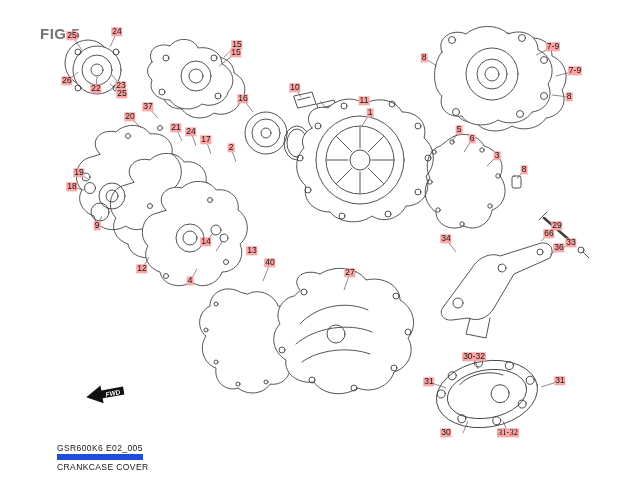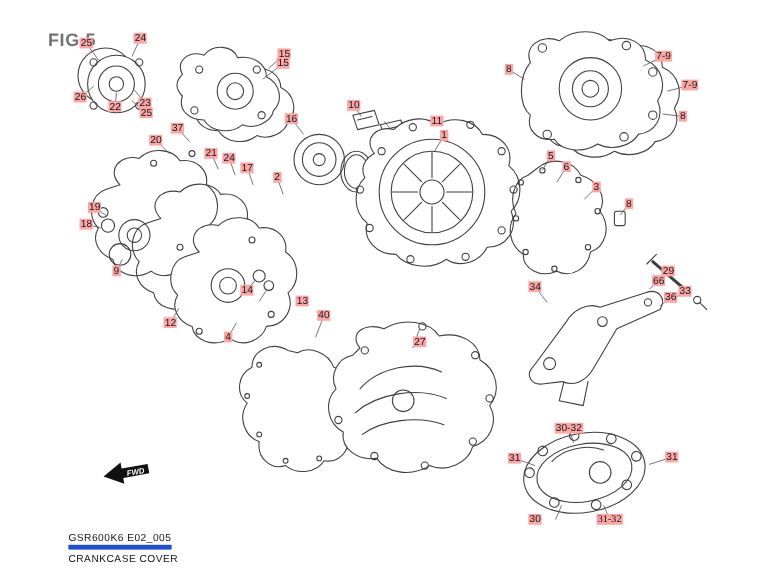--- a/index.html
+++ b/index.html
@@ -5,21 +5,21 @@
   html,body{margin:0;padding:0;background:#ffffff;}
   .page{position:relative;width:640px;height:480px;background:#ffffff;overflow:hidden;
         font-family:"Liberation Sans",sans-serif;}
   .fig-label{position:absolute;left:40px;top:25px;font-size:15px;font-weight:bold;
              color:#737373;letter-spacing:.5px;}
   svg.layer{position:absolute;left:0;top:0;}
   #callout-lines line{stroke:#5a5a5a;stroke-width:.7;}
   .callout{position:absolute;transform:translate(-50%,-50%);font-size:8.5px;line-height:1.1;
            color:#161616;background:#fca5a5;padding:0 1px;white-space:nowrap;}
   .footer{position:absolute;left:57px;top:443px;font-size:8.5px;color:#161616;letter-spacing:.4px;}
-  .footer .code{display:inline-block;border-bottom:4px solid #1d4ed8;padding-bottom:1px;}
+  .footer .code{display:inline-block;border-bottom:6px solid #1d4ed8;padding-bottom:1px;}
   .footer .title{margin-top:2px;}
 </style>
 </head>
 <body>
 
 <div class="page">
 
   <div class="fig-label">FIG.5</div>
 
   <svg class="layer" id="diagram-art" width="640" height="480" viewBox="0 0 640 480">
@@ -273,21 +273,21 @@
       <span class="callout" style="left: 497px; top: 156px; color: rgb(22, 22, 22);">3</span>
       <span class="callout" style="left: 524px; top: 170px; color: rgb(22, 22, 22);">8</span>
       <span class="callout" style="left: 79px; top: 173px; color: rgb(22, 22, 22);">19</span>
       <span class="callout" style="left: 72px; top: 187px; color: rgb(22, 22, 22);">18</span>
       <span class="callout" style="left: 97px; top: 226px; color: rgb(22, 22, 22);">9</span>
       <span class="callout" style="left: 142px; top: 269px; color: rgb(22, 22, 22);">12</span>
       <span class="callout" style="left: 206px; top: 242px; color: rgb(22, 22, 22);">14</span>
       <span class="callout" style="left: 216px; top: 251px; color: rgb(22, 22, 22); margin-left: 36px;">13</span>
       <span class="callout" style="left: 190px; top: 281px; color: rgb(22, 22, 22);">4</span>
       <span class="callout" style="left: 270px; top: 263px; color: rgb(22, 22, 22);">40</span>
-      <span class="callout" style="left: 350px; top: 273px; color: rgb(22, 22, 22); margin-top: 12px;">27</span>
+      <span class="callout" style="left: 350px; top: 273px; color: rgb(22, 22, 22);">27</span>
       <span class="callout" style="left: 446px; top: 239px; color: rgb(22, 22, 22);">34</span>
       <span class="callout" style="left: 557px; top: 226px; color: rgb(22, 22, 22);">29</span>
       <span class="callout" style="left: 549px; top: 234px; color: rgb(22, 22, 22);">66</span>
       <span class="callout" style="left: 571px; top: 243px; color: rgb(22, 22, 22);">33</span>
       <span class="callout" style="left: 559px; top: 248px; color: rgb(22, 22, 22);">36</span>
       <span class="callout" style="left: 474px; top: 357px; color: rgb(22, 22, 22);">30-32</span>
       <span class="callout" style="left: 560px; top: 381px; color: rgb(22, 22, 22);">31</span>
       <span class="callout" style="left: 429px; top: 382px; color: rgb(22, 22, 22);">31</span>
       <span class="callout" style="left: 446px; top: 433px; color: rgb(22, 22, 22);">30</span>
       <span class="callout" style="left: 508px; top: 433px; color: rgb(22, 22, 22); font-family: Liberation Serif, serif;">31-32</span>

